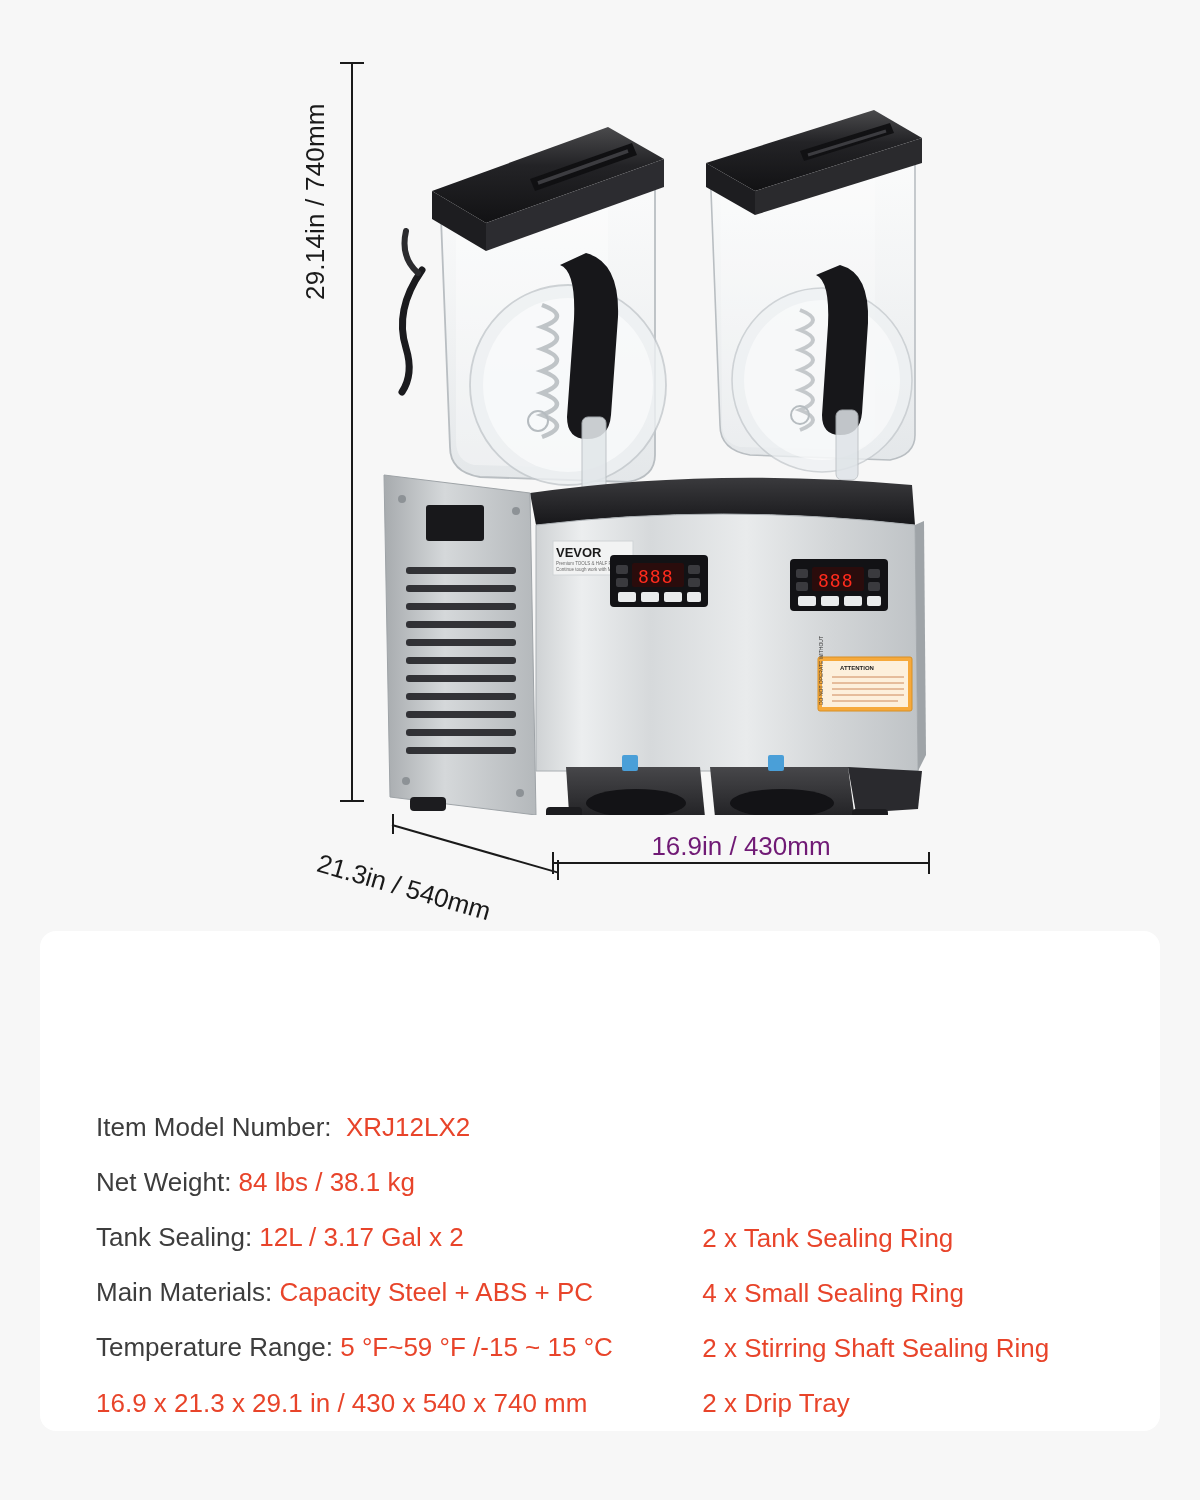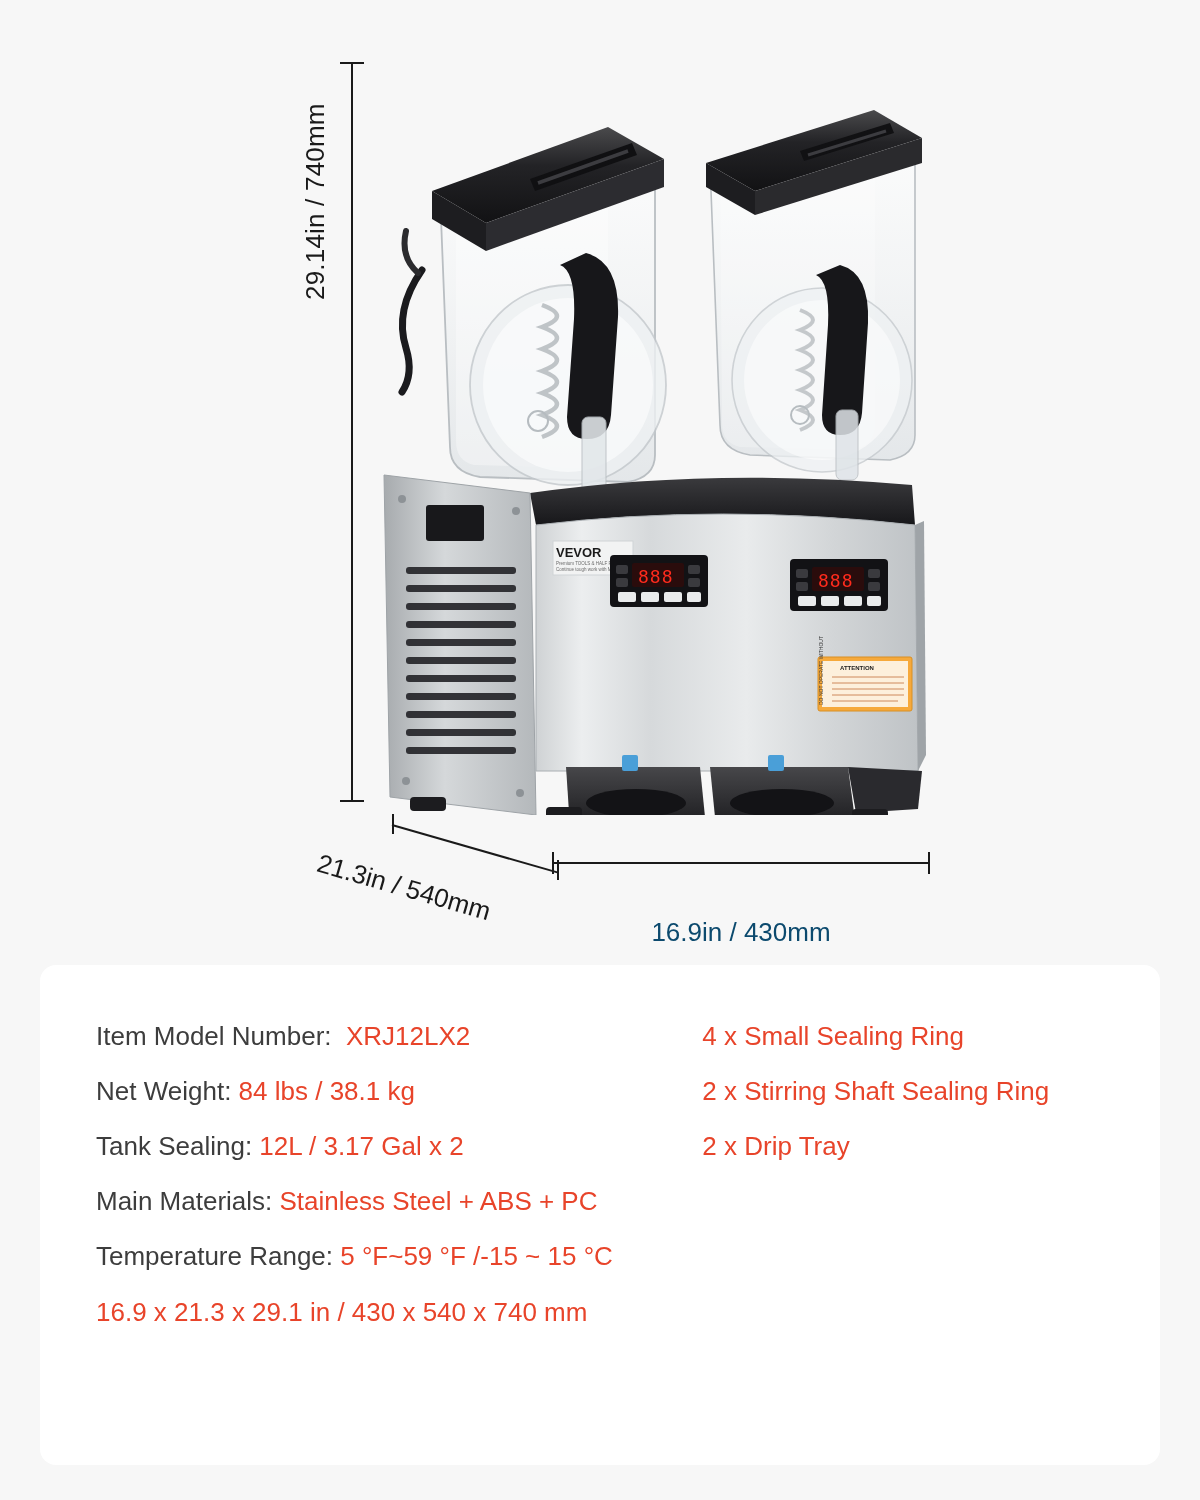--- a/index.html
+++ b/index.html
@@ -84,38 +84,39 @@
     position: absolute; left: 0; top: 10px;
     width: 378px; height: 2px; background: #1a1a1a;
   }
   .dim-h .cap-l, .dim-h .cap-r {
     position: absolute; top: 0; width: 2px; height: 22px; background: #1a1a1a;
   }
   .dim-h .cap-l { left: 0; }
   .dim-h .cap-r { right: 0; }
   .dim-h-label {
     position: absolute;
-    left: 552px; top: 917px;
+    left: 552px; top: 831px;
     width: 378px; text-align: center;
-    font-size: 26px; color: #0c4a6e;
+    font-size: 26px; color: #701a75;
     white-space: nowrap;
   }
 
   
   .machine { position: absolute; left: 370px; top: 55px; width: 580px; height: 760px; }
 
   
   .spec-card {
     position: absolute;
-    left: 40px; top: 965px;
+    left: 40px; top: 931px;
     width: 1120px; height: 500px;
     background: #ffffff;
     border-radius: 16px;
     padding: 44px 56px 0 56px;
     display: flex;
+    align-items: flex-end;
   }
   .spec-col-left { width: 640px; }
   .spec-col-right { width: 424px; padding-top: 0px; }
 
   .spec-row {
     font-size: 26px;
     line-height: 55px;
     color: #3d3d3d;
     white-space: nowrap;
   }
@@ -354,29 +355,30 @@
       <div class="spec-row">
         <span class="spec-label">Net Weight:</span>
         <span class="spec-value">84 lbs / 38.1 kg</span>
       </div>
       <div class="spec-row">
         <span class="spec-label">Tank Sealing:</span>
         <span class="spec-value">12L / 3.17 Gal x 2</span>
       </div>
       <div class="spec-row">
         <span class="spec-label">Main Materials:</span>
-        <span class="spec-value">Stainless Steel + ABS + PC</span>
+        <span class="spec-value">Capacity Steel + ABS + PC</span>
       </div>
       <div class="spec-row">
         <span class="spec-label">Temperature Range:</span>
         <span class="spec-value">5 °F~59 °F /-15 ~ 15 °C</span>
       </div>
       <div class="spec-size-value">16.9 x 21.3 x 29.1 in / 430 x 540 x 740 mm</div>
     </div>
 
     <div class="spec-col-right">
+      <div class="acc-item">2 x Tank Sealing Ring</div>
       <div class="acc-item">4 x Small Sealing Ring</div>
       <div class="acc-item">2 x Stirring Shaft Sealing Ring</div>
       <div class="acc-item">2 x Drip Tray</div>
     </div>
   </div>
 
 </div>
 
 </body></html>

